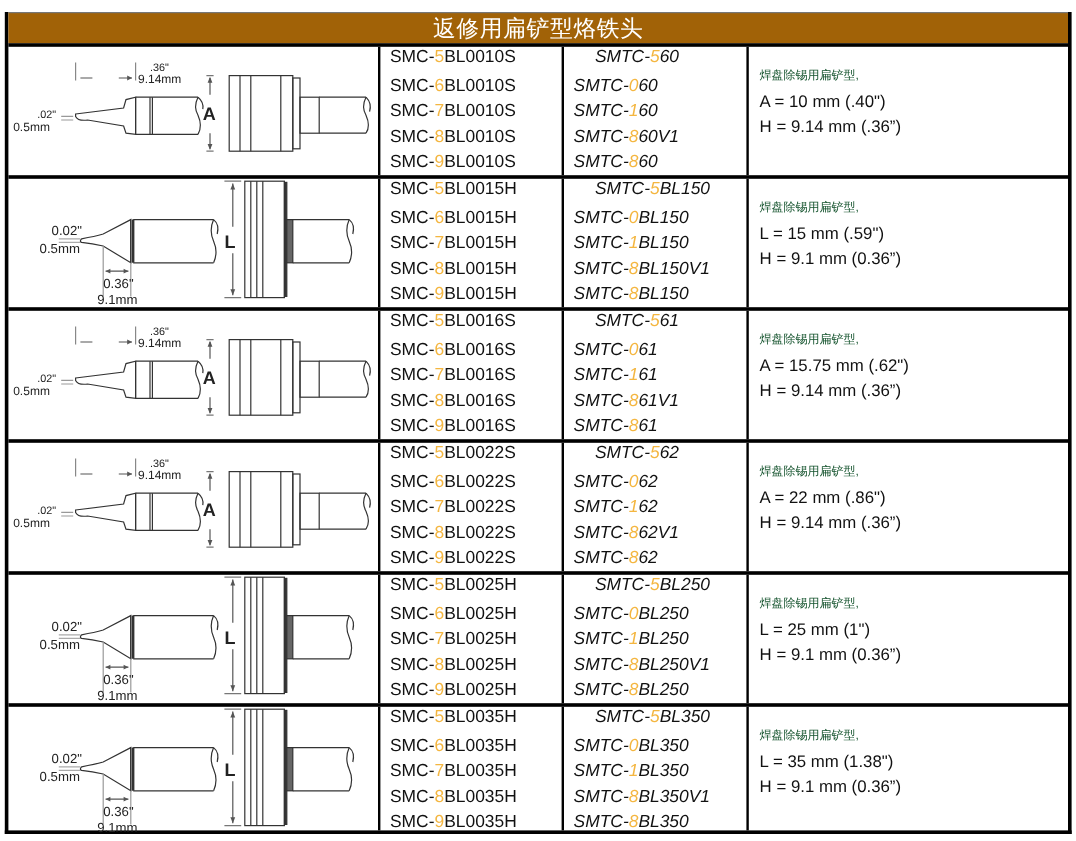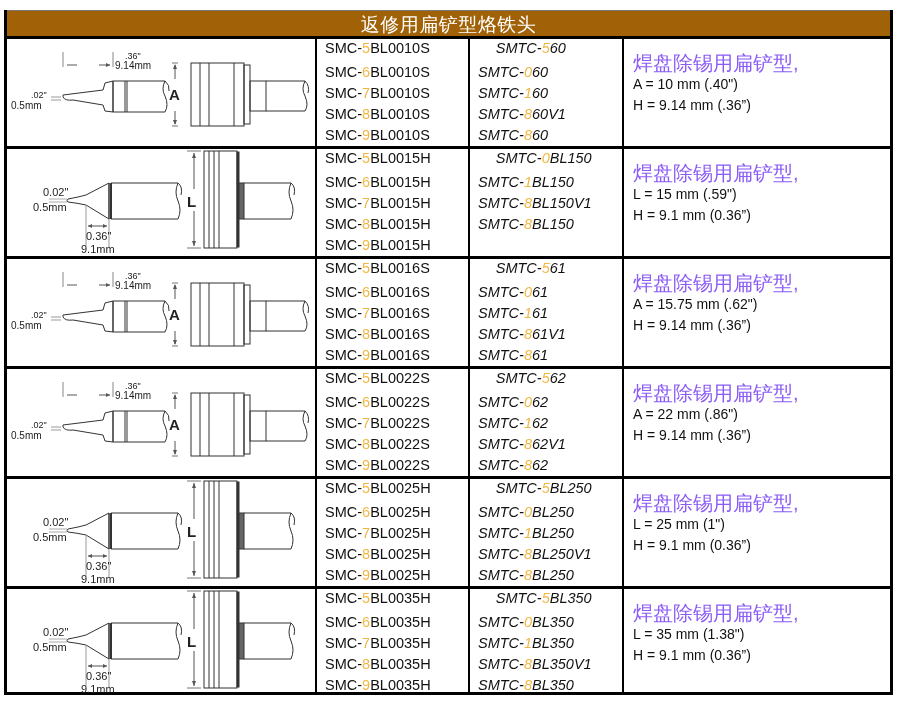--- a/index.html
+++ b/index.html
@@ -16,21 +16,21 @@
     .cell { position: absolute; top: 0; bottom: 0; box-sizing: border-box; }
     .c-img { left: 0; width: 308px; }
     .c-smc { left: 308px; width: 153px; border-left: 2px solid #000; }
     .c-smtc { left: 461px; width: 154px; border-left: 2px solid #000; font-style: italic; }
     .c-desc { left: 615px; right: 0; border-left: 2px solid #000; }
     .pn-list { position: absolute; left: 8px; top: 0; margin: 0; padding: 0; list-style: none; }
     .pn { font-family: "Liberation Sans", sans-serif; font-size: 14.5px; color: #111; height: 21px; line-height: 21px; white-space: nowrap; }
     .pn:first-child { height: 23px; line-height: 19px; text-align: right; }
     .hl { color: #f4b640; }
     .desc { position: absolute; left: 9px; top: 14px; font-family: "Liberation Sans", sans-serif; font-size: 14px; color: #111; line-height: 21px; }
-    .desc .zh { color: #8b5cf6; font-size: 20px; }
+    .desc .zh { color: #14532d; font-size: 10px; }
     svg.drawing { position: absolute; left: 0; top: 0; }
     svg text { font-family: "Liberation Sans", sans-serif; fill: #222; }
   </style>
 </head>
 <body>
 
 <div class="table-wrap">
   <div class="title-bar">
     <div class="title-text">返修用扁铲型烙铁头</div>
   </div>
@@ -158,20 +158,21 @@
           <ul class="pn-list">
             <li class="pn"><span>SMC-</span><span class="hl" style="color: rgb(244, 182, 64);">5</span><span>BL0015H</span></li>
             <li class="pn"><span>SMC-</span><span class="hl" style="color: rgb(244, 182, 64);">6</span><span>BL0015H</span></li>
             <li class="pn"><span>SMC-</span><span class="hl" style="color: rgb(244, 182, 64);">7</span><span>BL0015H</span></li>
             <li class="pn"><span>SMC-</span><span class="hl" style="color: rgb(244, 182, 64);">8</span><span>BL0015H</span></li>
             <li class="pn"><span>SMC-</span><span class="hl" style="color: rgb(244, 182, 64);">9</span><span>BL0015H</span></li>
           </ul>
         </div>
         <div class="cell c-smtc">
           <ul class="pn-list">
+            <li class="pn"><span>SMTC-</span><span class="hl" style="color: rgb(244, 182, 64);">5</span><span>BL150</span></li>
             <li class="pn"><span>SMTC-</span><span class="hl" style="color: rgb(244, 182, 64);">0</span><span>BL150</span></li>
             <li class="pn"><span>SMTC-</span><span class="hl" style="color: rgb(244, 182, 64);">1</span><span>BL150</span></li>
             <li class="pn"><span>SMTC-</span><span class="hl" style="color: rgb(244, 182, 64);">8</span><span>BL150V1</span></li>
             <li class="pn"><span>SMTC-</span><span class="hl" style="color: rgb(244, 182, 64);">8</span><span>BL150</span></li>
           </ul>
         </div>
         <div class="cell c-desc">
           <div class="desc">
             <div class="zh">焊盘除锡用扁铲型,</div>
             <div>L = 15 mm (.59")</div>

